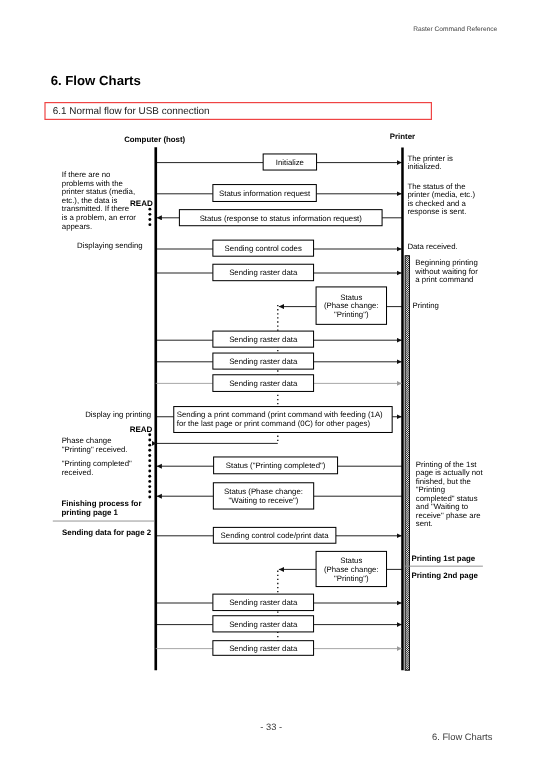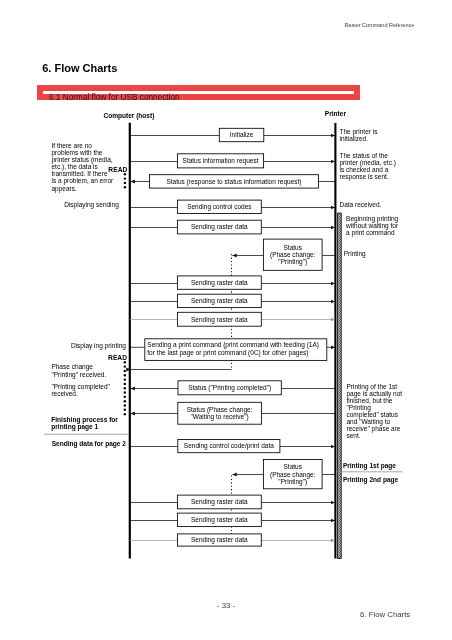--- a/index.html
+++ b/index.html
@@ -1,20 +1,20 @@
 <!DOCTYPE html>
 <html><head>
 <meta charset="utf-8">
 <style>
   html,body{margin:0;padding:0;}
   body{width:452px;height:640px;background:#fff;font-family:"Liberation Sans",sans-serif;color:#000;overflow:hidden;position:relative;}
   #page{position:absolute;left:0;top:0;width:452px;height:640px;}
   .hdr{position:absolute;left:344.4px;top:21.6px;font-size:5.5px;color:#3b3b3b;white-space:nowrap;}
   .h1{position:absolute;left:42.2px;top:61.8px;font-size:11px;font-weight:bold;white-space:nowrap;}
-  .secbar{position:absolute;left:37.4px;top:84.8px;width:323px;height:14.8px;border:6px solid #ef4444;box-sizing:border-box;}
+  .secbar{position:absolute;left:37.4px;top:84.8px;width:323px;height:14.8px;border:1px solid #ef4444;box-sizing:border-box;}
   .secbar span{position:absolute;left:5.6px;top:2.4px;font-size:8.25px;white-space:nowrap;color:#1a1a1a;}
   .foot-page{position:absolute;left:0;top:600.6px;width:452px;text-align:center;font-size:7.8px;color:#3b3b3b;}
   .foot-right{position:absolute;left:360px;top:610px;font-size:7.8px;color:#3b3b3b;white-space:nowrap;}
   #chart{position:absolute;left:0;top:0;width:452px;height:640px;}
   text{font-family:"Liberation Sans",sans-serif;fill:#000;}
   .boxtxt{font-size:6.5px;}
   .sidetxt{font-size:6.5px;}
   .bold{font-weight:bold;font-size:6.55px;}
   .lifelabel{font-size:6.55px;font-weight:bold;}
   .readlbl{font-size:6.7px;font-weight:bold;}

